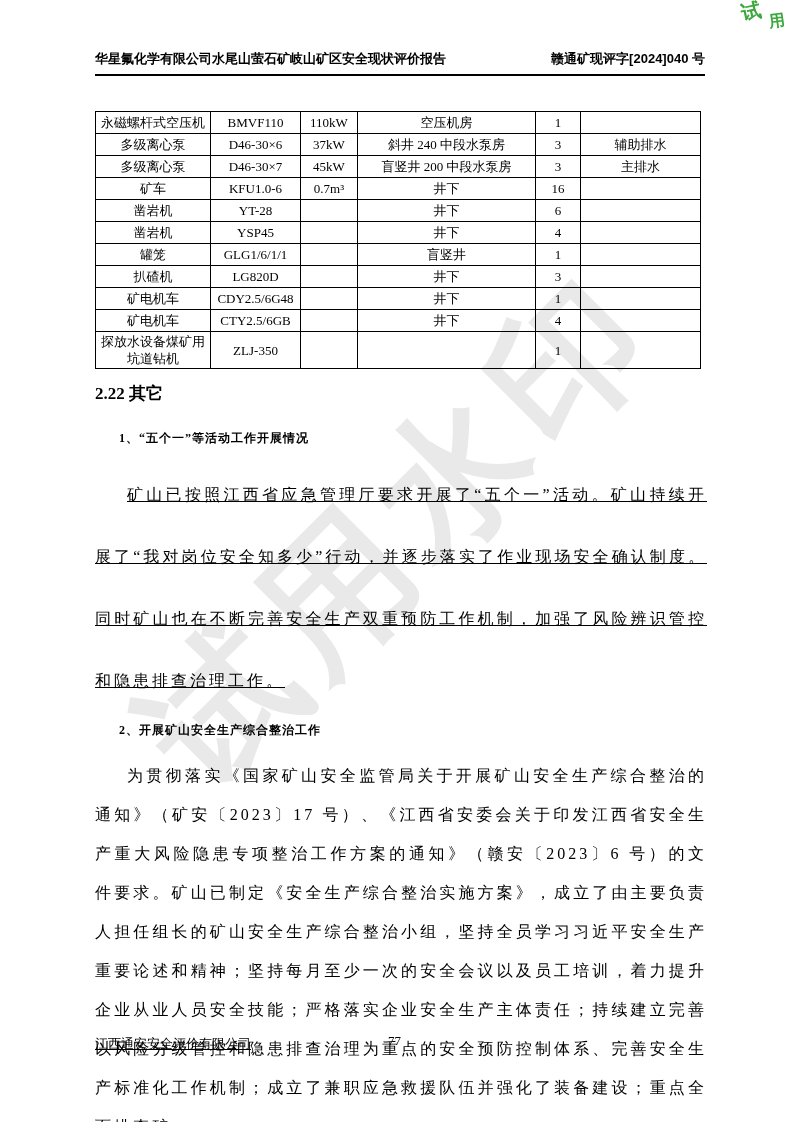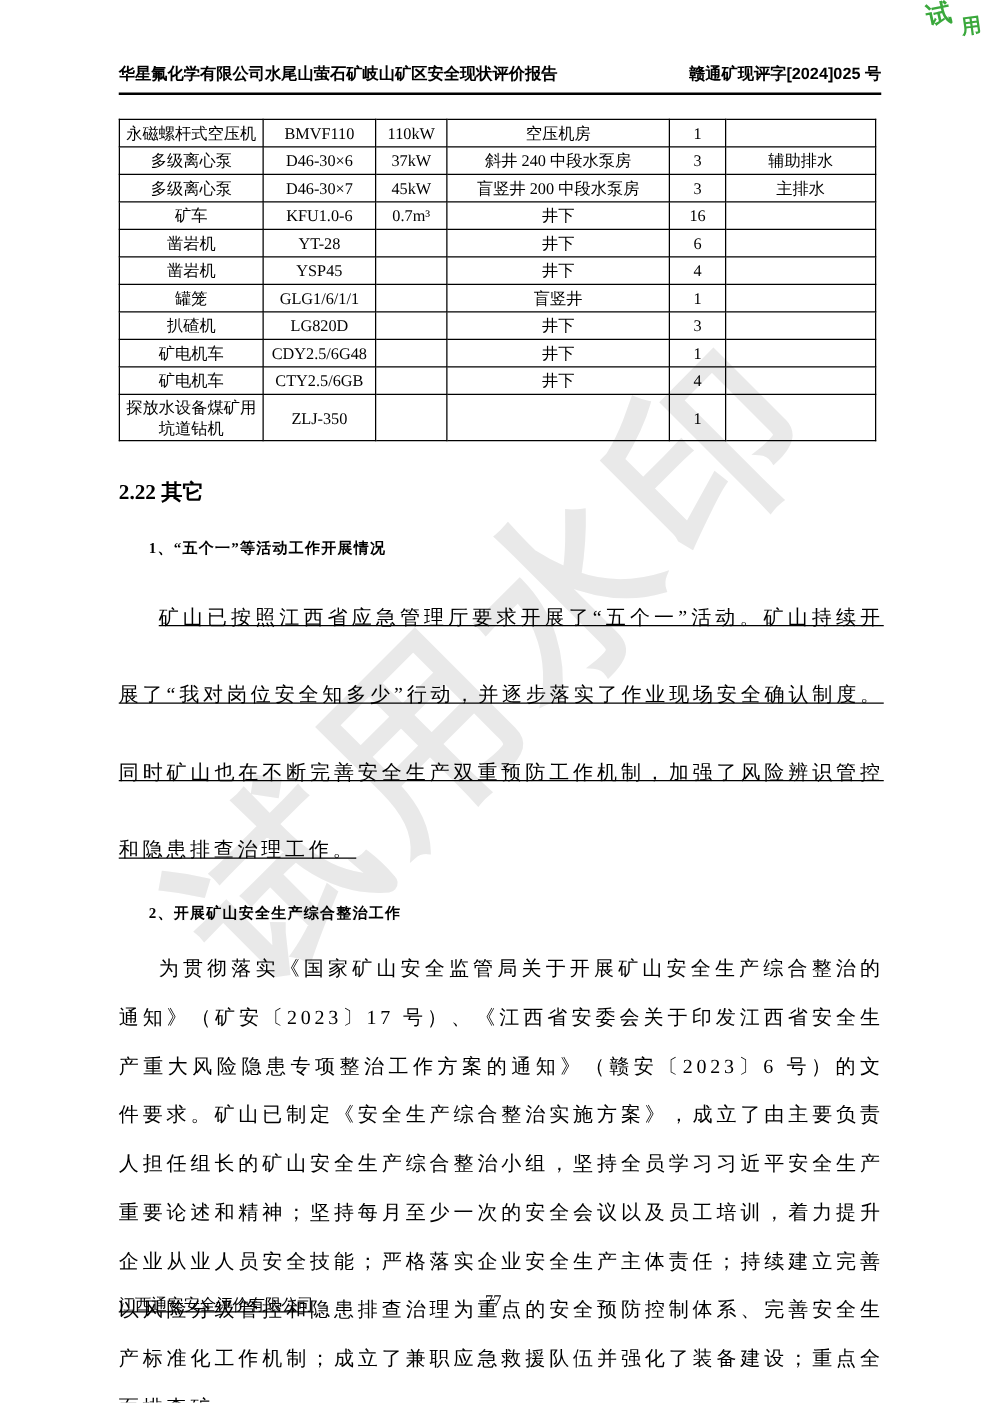--- a/index.html
+++ b/index.html
@@ -27,21 +27,21 @@
   
   .header{
     position:absolute;left:95px;top:50px;width:610px;
     display:flex;justify-content:space-between;align-items:flex-end;
     border-bottom:2px solid #000;padding-bottom:6px;
     font-family:"Liberation Sans","DejaVu Sans",sans-serif;
     font-weight:bold;font-size:13px;white-space:nowrap;
   }
   
   .equip-table{
-    position:absolute;left:95px;top:95px;width:605px;
+    position:absolute;left:95px;top:111px;width:605px;
     border-collapse:collapse;table-layout:fixed;
     font-size:13px;line-height:17px;
   }
   .equip-table td{
     border:1.5px solid #000;text-align:center;vertical-align:middle;
     height:19px;padding:1px 2px;overflow:hidden;
   }
   
   .doc-body{
     position:absolute;left:95px;top:383px;width:612px;z-index:2;
@@ -78,21 +78,21 @@
 
   <div class="corner-marks">
     <span class="corner-mark m1" style="color: rgb(58, 168, 60);">试</span>
     <span class="corner-mark m2" style="color: rgb(58, 168, 60);">用</span>
   </div>
 
   <div class="content-layer">
 
     <div class="header">
       <span>华星氟化学有限公司水尾山萤石矿岐山矿区安全现状评价报告</span>
-      <span>赣通矿现评字[2024]025 号</span>
+      <span>赣通矿现评字[2024]040 号</span>
     </div>
 
     <table class="equip-table">
       <colgroup>
         <col style="width:115px">
           <col style="width:90px">
           <col style="width:57px">
         <col style="width:178px">
           <col style="width:45px">
           <col style="width:120px">

